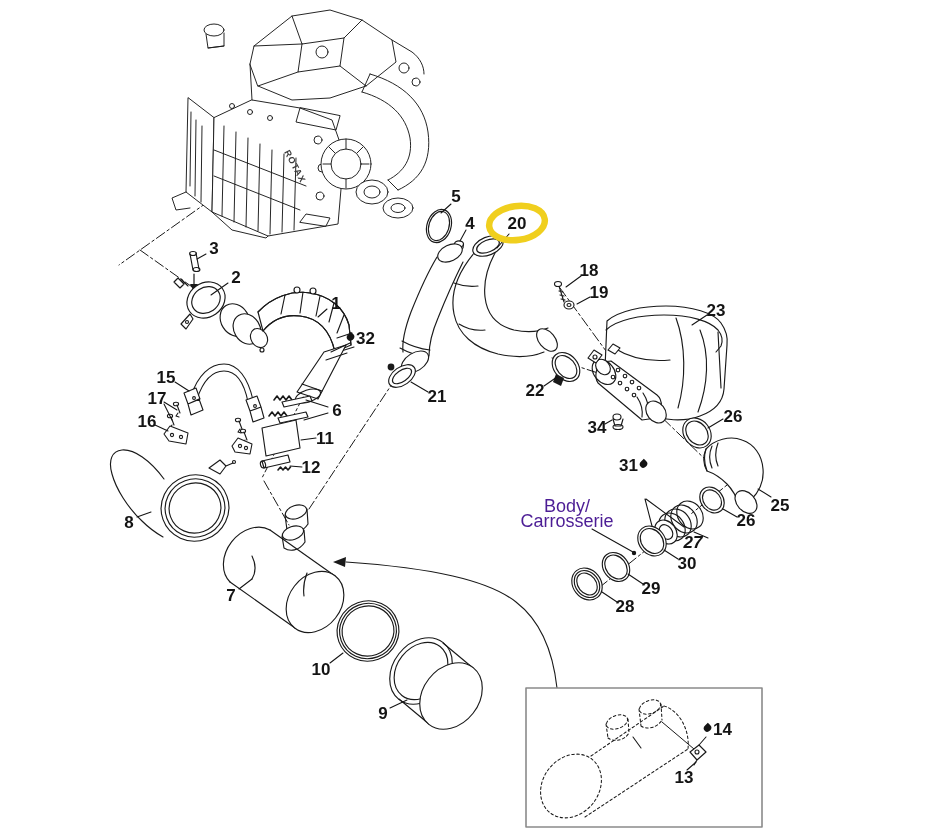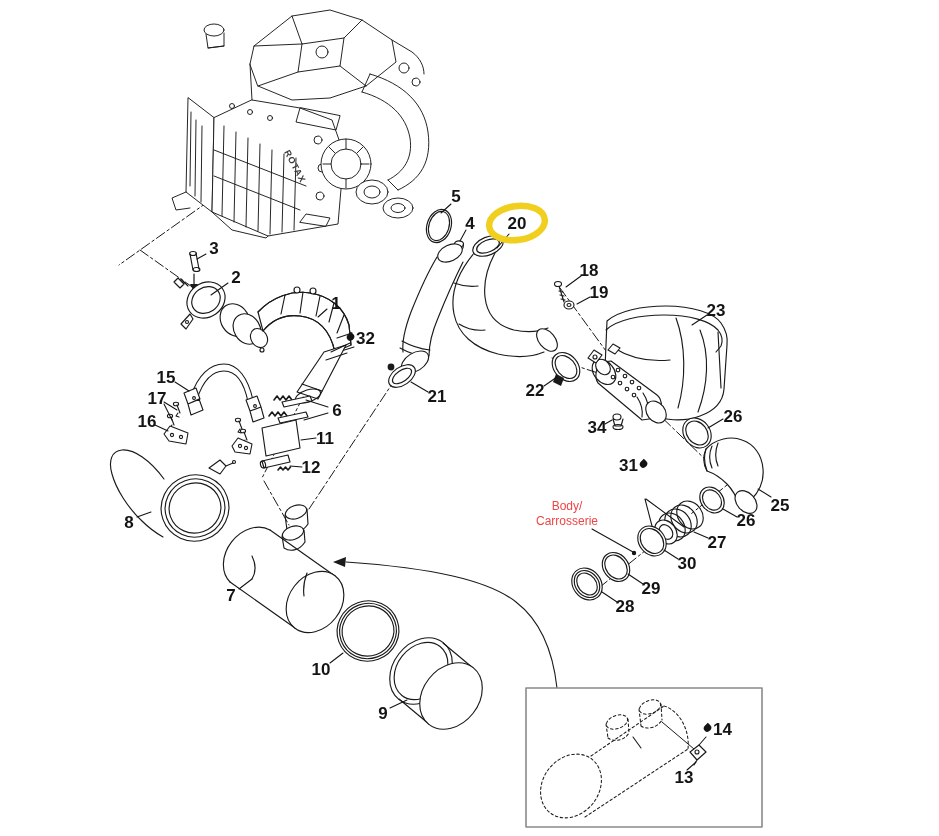--- a/index.html
+++ b/index.html
@@ -6,21 +6,21 @@
   .stage{position:relative;width:939px;height:836px;background:#fff;overflow:hidden;
          font-family:"Liberation Sans",sans-serif;}
   .stage svg{position:absolute;left:0;top:0;}
   #callout-layer{position:absolute;left:0;top:0;width:100%;height:100%;}
   .callout{position:absolute;transform:translate(-50%,-50%);display:flex;align-items:center;
            font-family:"Liberation Sans",sans-serif;font-weight:bold;font-size:17px;color:#141414;
            white-space:nowrap;cursor:pointer;line-height:1;}
   .callout .drop{display:inline-block;width:7px;height:7px;background:#141414;
            border-radius:0 50% 50% 50%;transform:rotate(45deg) scale(1,1.12);margin:0 2px 2px 2px;}
   #body-note{position:absolute;left:567px;top:514px;transform:translate(-50%,-50%);
-           text-align:center;font-size:12px;line-height:15px;color:#ef4444;}
+           text-align:center;font-size:18px;line-height:15px;color:#4c1d95;}
 </style>
 </head>
 <body>
 
 <div class="stage">
 
 <svg width="939" height="836" viewBox="0 0 939 836" fill="none" stroke="#1a1a1a" stroke-width="1.1" stroke-linecap="round" stroke-linejoin="round">
 
   <g stroke-width="1" stroke-dasharray="10 3 2.5 3">
     <path d="M240,179 L119,265"></path>
@@ -411,21 +411,21 @@
       </span>
       <span class="callout" style="left: 780px; top: 505px;">
         <span>25</span>
       </span>
       <span class="callout" style="left: 733px; top: 416px;">
         <span>26</span>
       </span>
       <span class="callout" style="left: 746px; top: 520px;">
         <span>26</span>
       </span>
-      <span class="callout" style="left: 717px; top: 542px;">
+      <span class="callout" style="left: 693px; top: 542px; font-style: italic;">
         <span>27</span>
       </span>
       <span class="callout" style="left: 625px; top: 606px;">
         <span>28</span>
       </span>
       <span class="callout" style="left: 651px; top: 588px;">
         <span>29</span>
       </span>
       <span class="callout" style="left: 687px; top: 563px; align-items: center;">
         <span>30</span>

